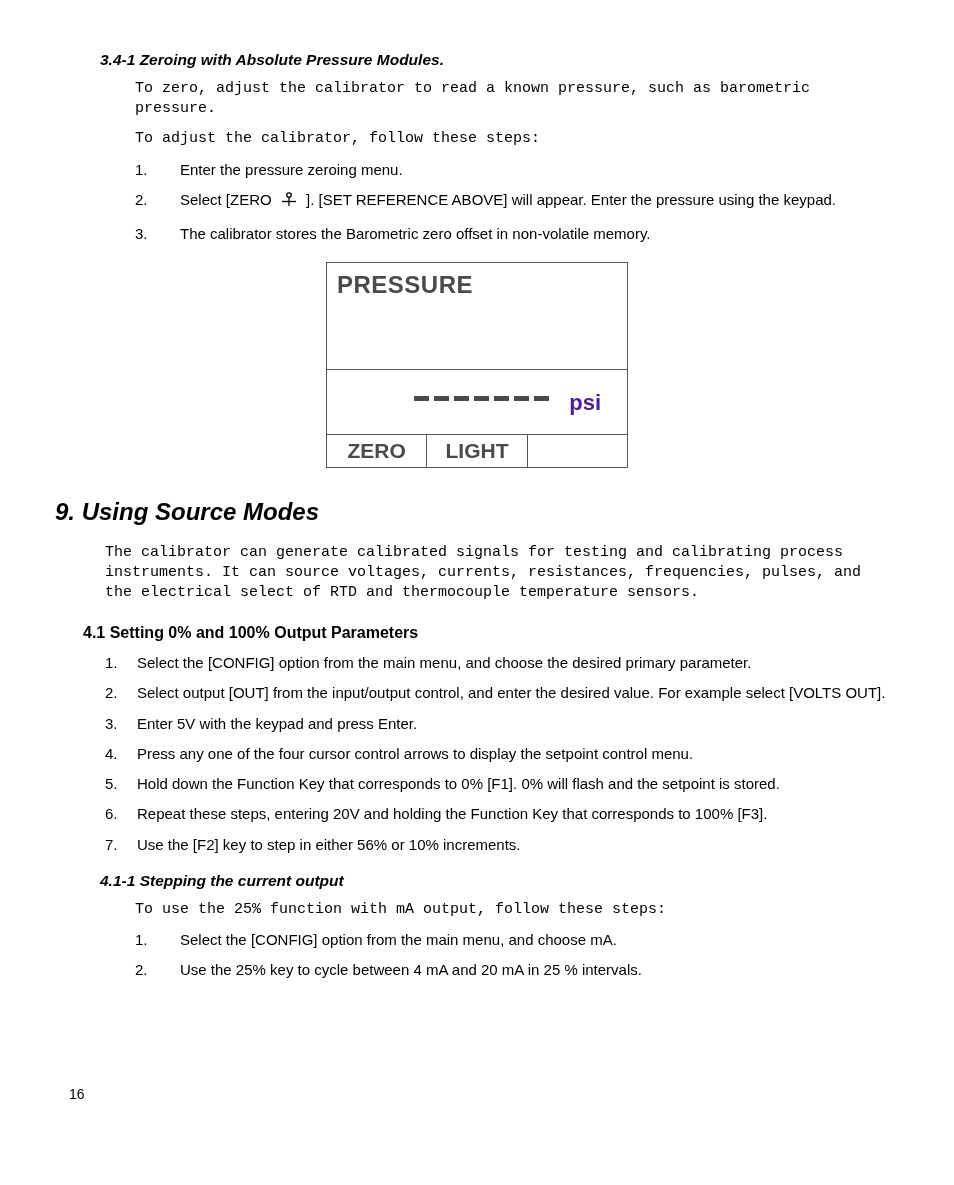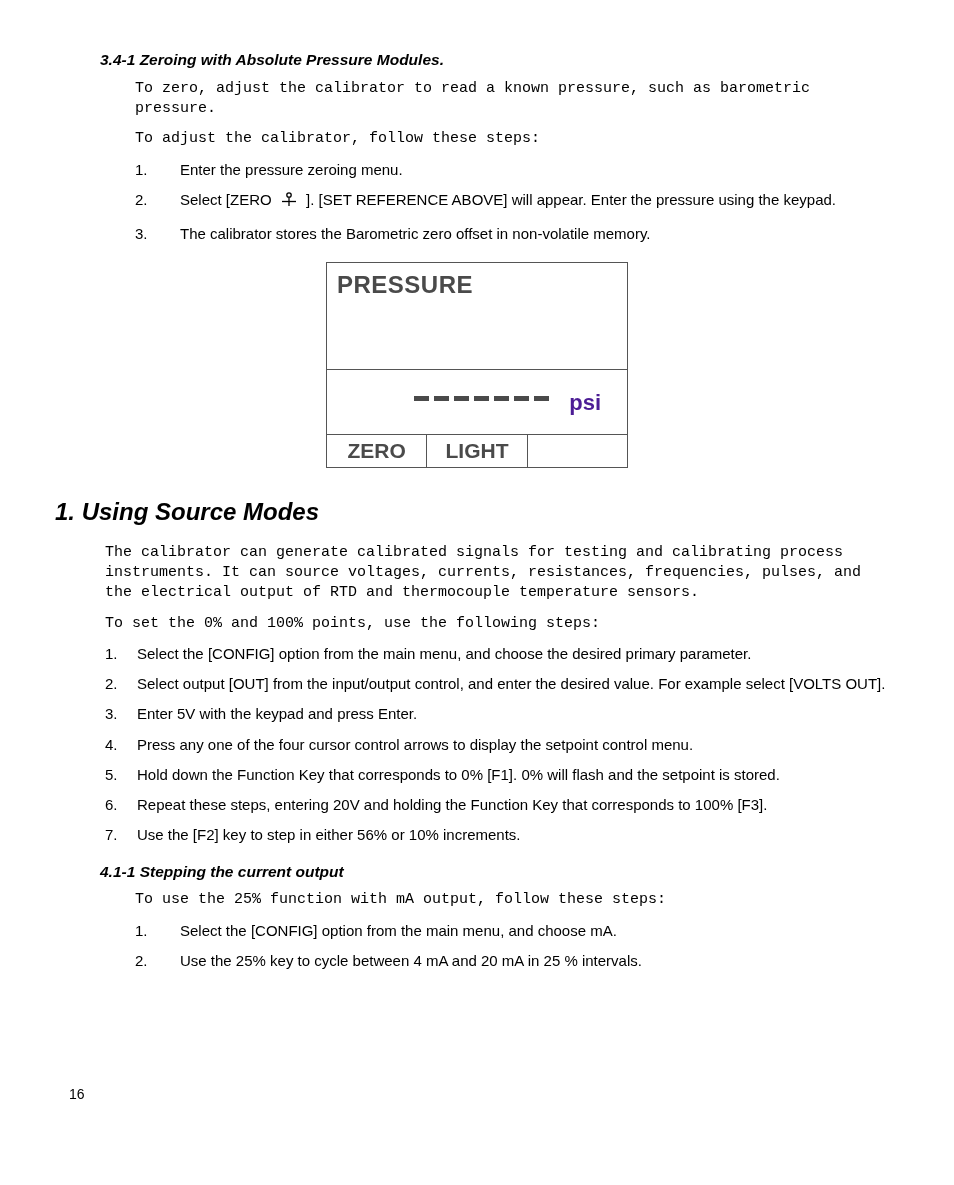--- a/index.html
+++ b/index.html
@@ -183,29 +183,29 @@
     </div>
     <div class="psi">psi</div>
   </div>
   <div class="display-bottom">
     <div class="soft-btn">ZERO</div>
     <div class="soft-btn">LIGHT</div>
     <div class="soft-btn"></div>
   </div>
 </div>
 
-<h2 class="main-heading">1. Using Source Modes</h2>
+<h2 class="main-heading">9. Using Source Modes</h2>
 
 <div style="margin-left:50px; margin-right:5px;">
-  <p>The calibrator can generate calibrated signals for testing and calibrating process instruments. It can source voltages, currents, resistances, frequencies, pulses, and the electrical output of RTD and thermocouple temperature sensors.</p>
-</div>
-
+  <p>The calibrator can generate calibrated signals for testing and calibrating process instruments. It can source voltages, currents, resistances, frequencies, pulses, and the electrical select of RTD and thermocouple temperature sensors.</p>
+</div>
+
+<div class="sub-heading">4.1 Setting 0% and 100% Output Parameters</div>
 
 <div style="margin-left:50px; margin-right:5px;">
-  <p>To set the 0% and 100% points, use the following steps:</p>
 
   <ol class="steps wide">
     <li>
           <span class="num">1.</span>
           <span class="txt">Select the [CONFIG] option from the main menu, and choose the desired primary parameter.</span>
         </li>
     <li>
           <span class="num">2.</span>
           <span class="txt">Select output [OUT] from the input/output control, and enter the desired value. For example select [VOLTS OUT].</span>
         </li>

